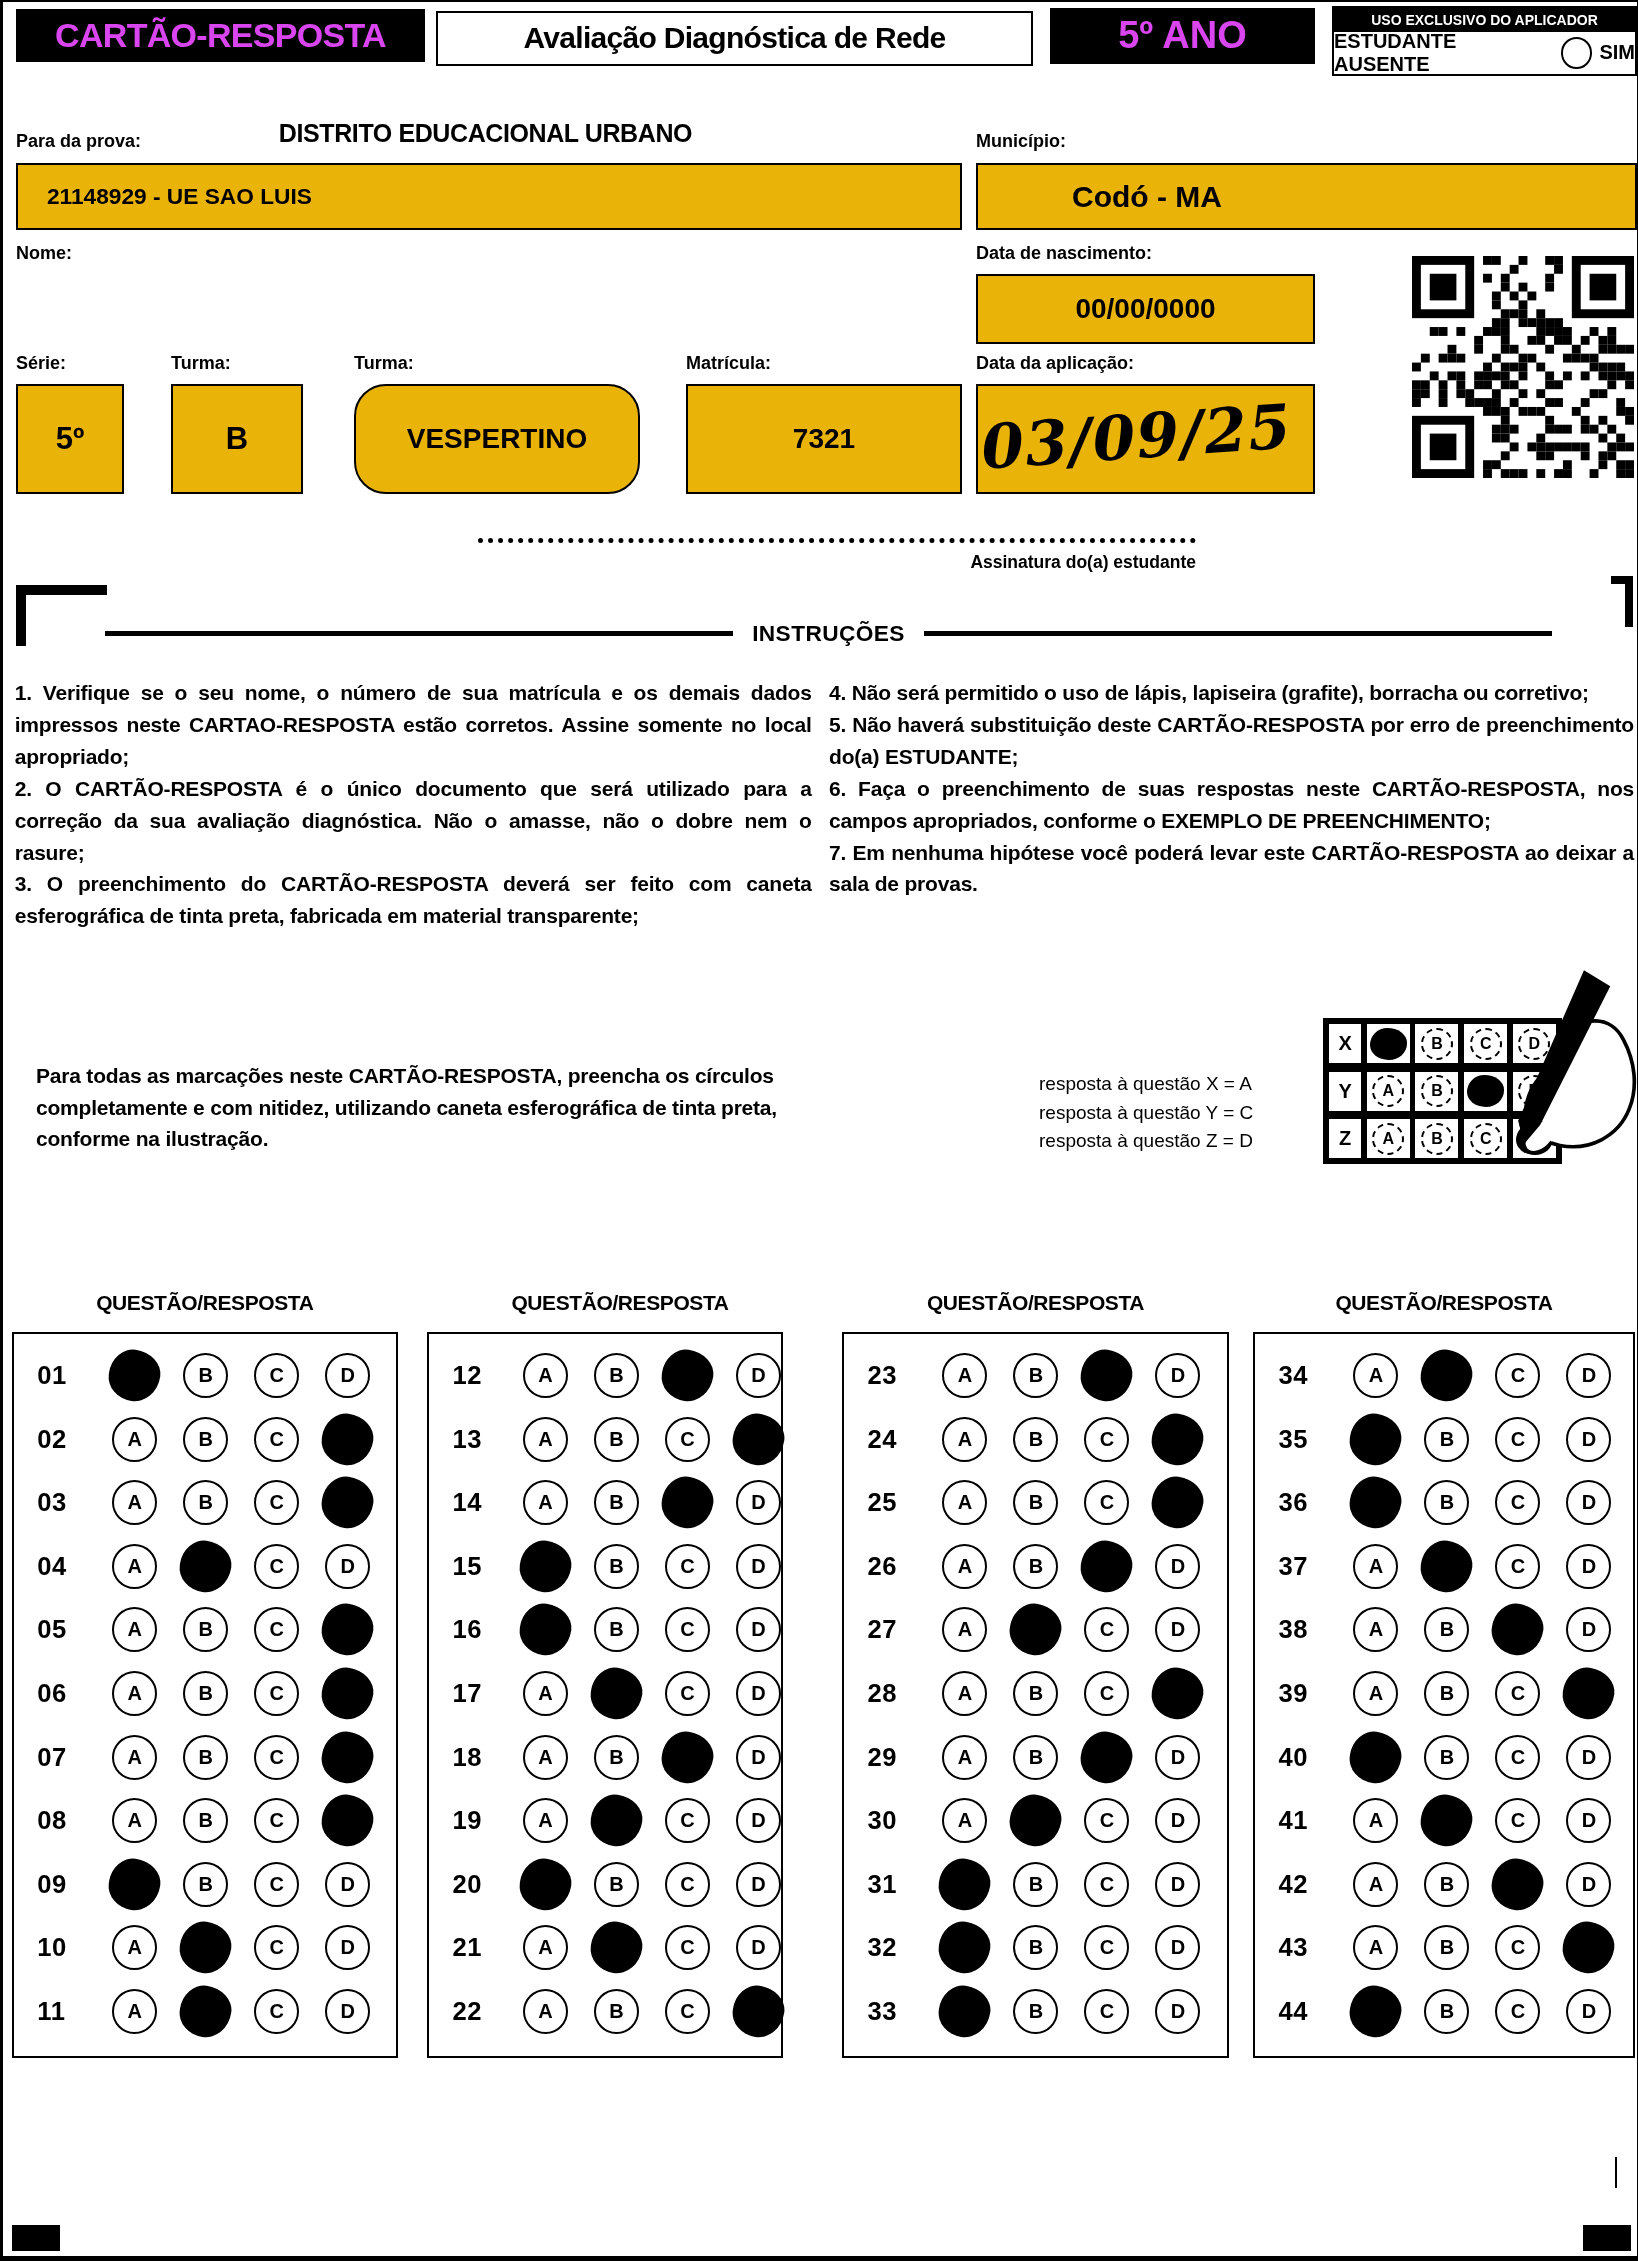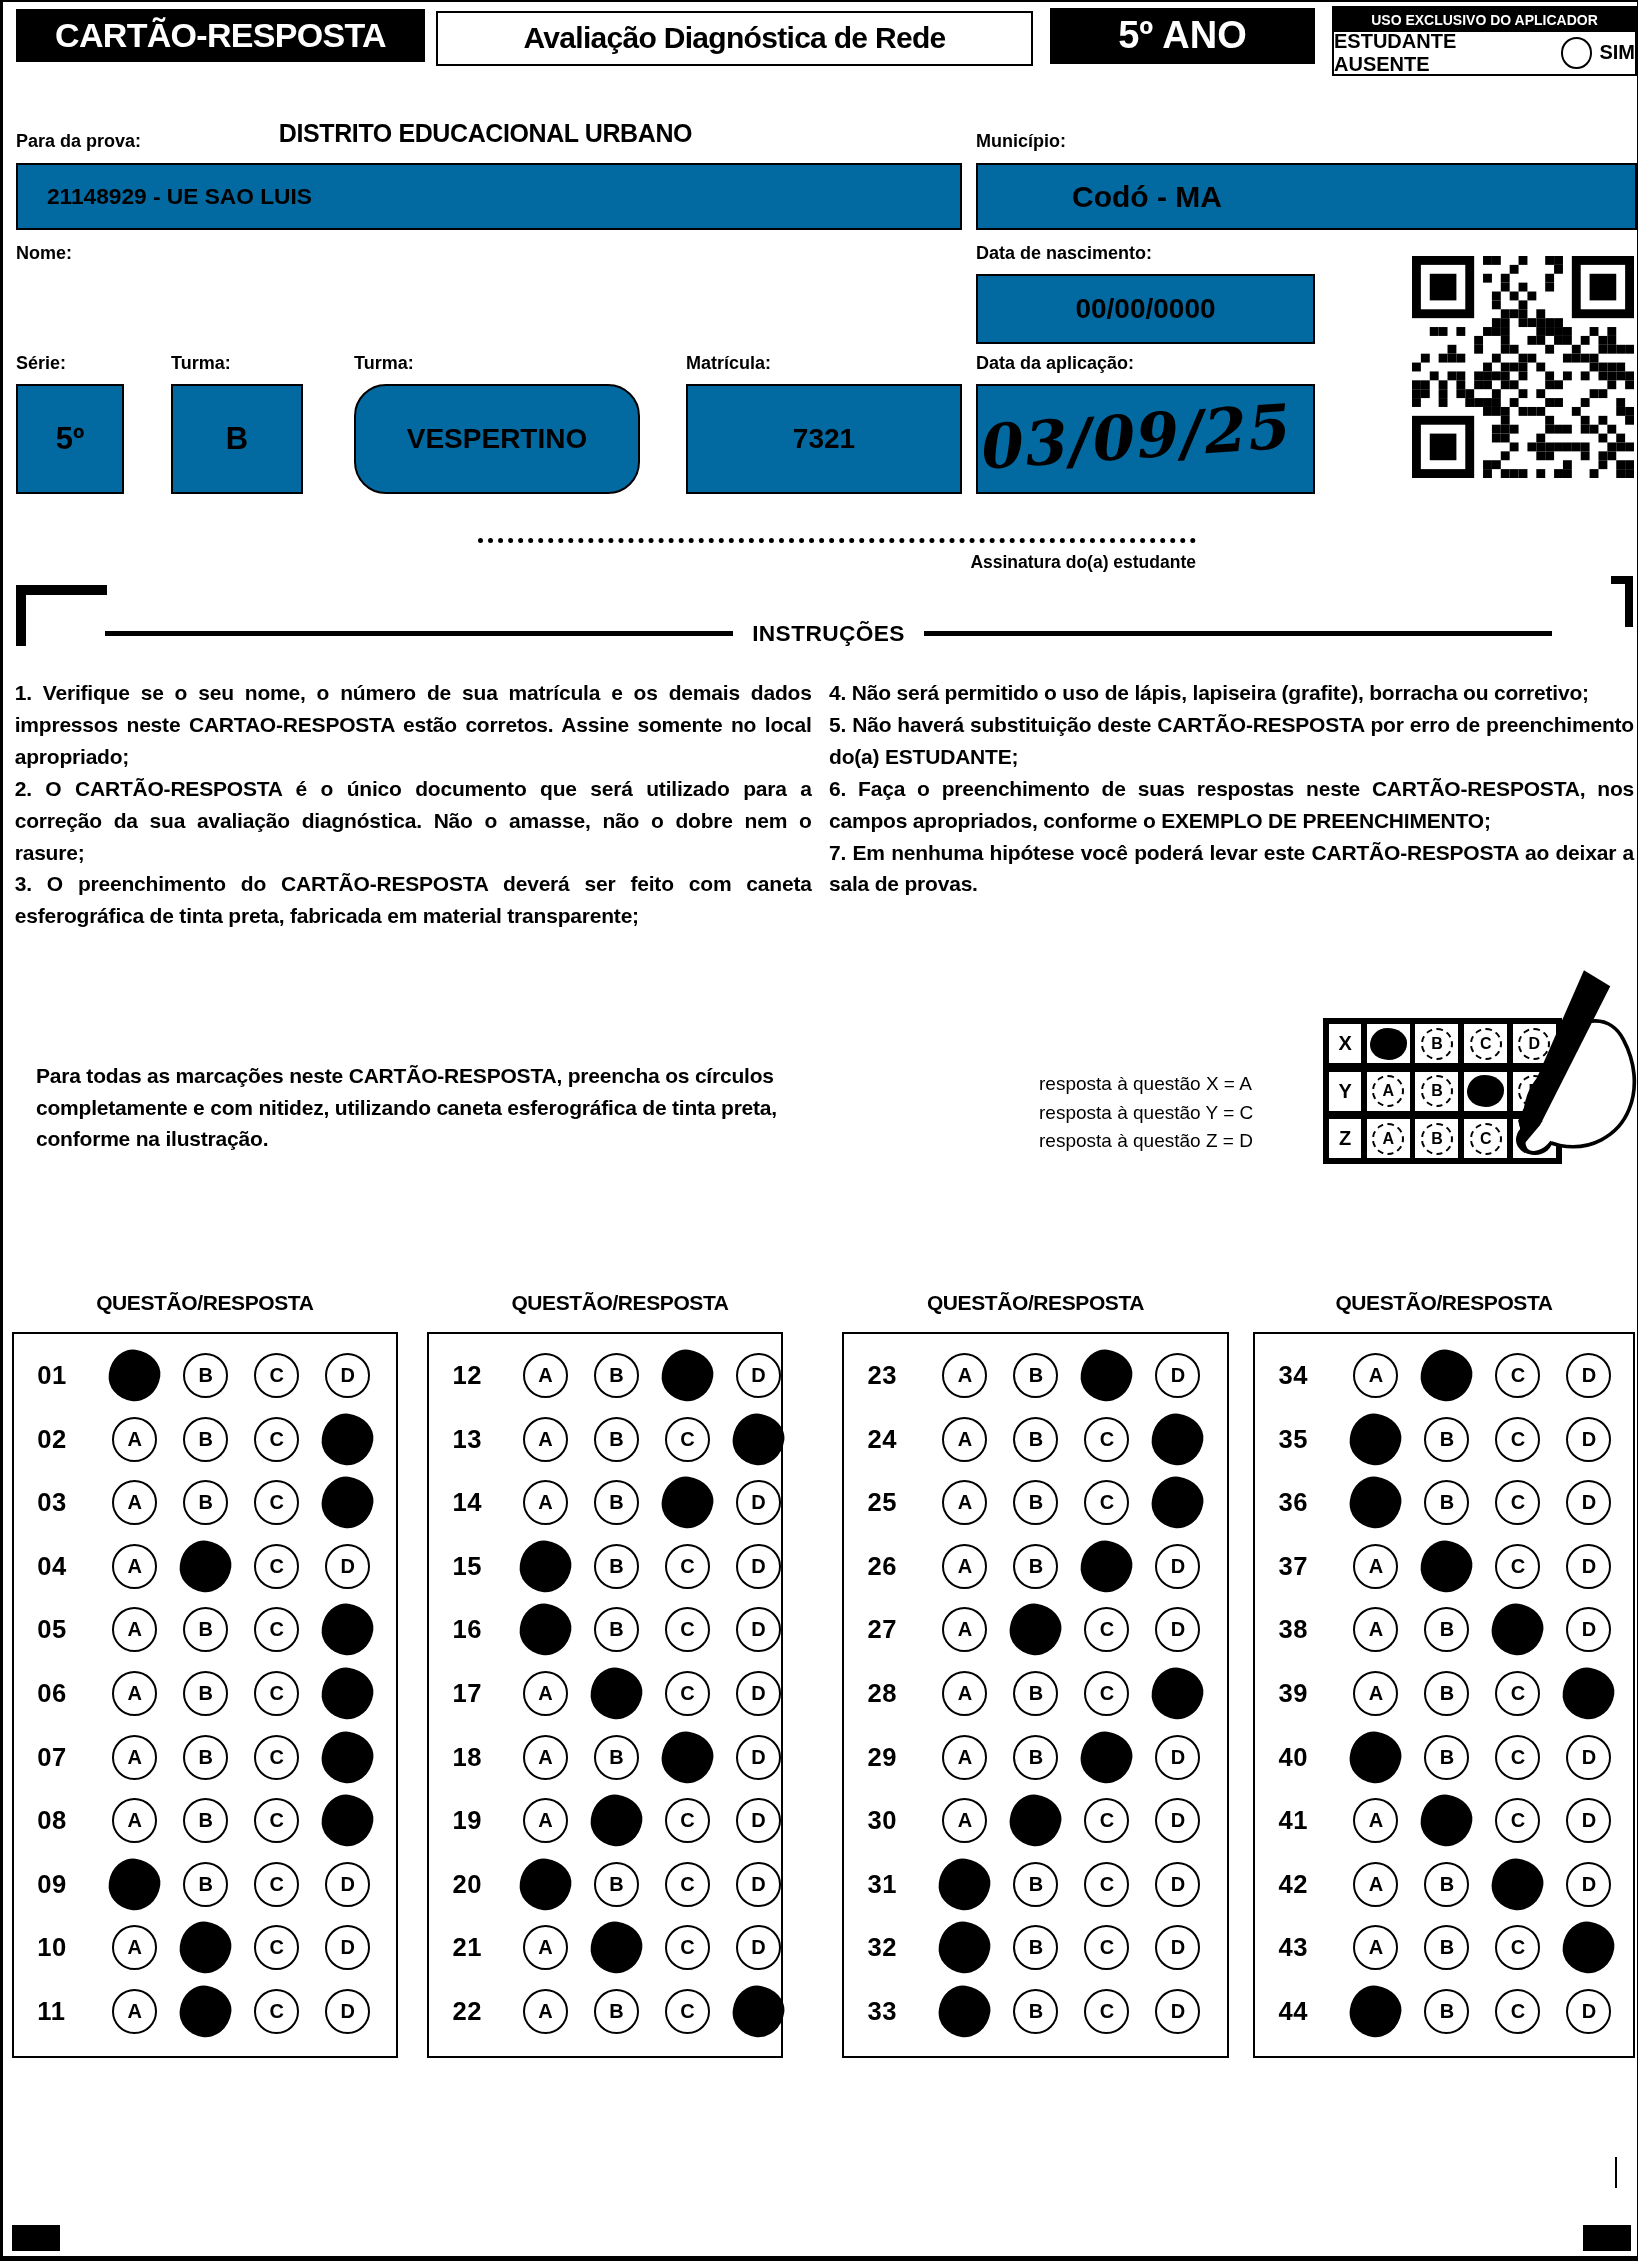--- a/index.html
+++ b/index.html
@@ -3,24 +3,24 @@
 <meta charset="utf-8">
 <style>
   html,body{margin:0;padding:0;background:#fff;}
   .page{
     position:relative;width:1639px;height:2261px;background:#fff;color:#000;
     font-family:"Liberation Sans",sans-serif;box-sizing:border-box;
     border-left:3.7px solid #000;border-right:2.2px solid #000;border-top:2.2px solid #000;border-bottom:5.8px solid #000;
     overflow:hidden;
   }
   .abs{position:absolute;}
-  .blackbox{background:#000;color:#ffffff;display:flex;align-items:center;justify-content:center;font-weight:700;}
+  .blackbox{background:#000;color:#d946ef;display:flex;align-items:center;justify-content:center;font-weight:700;}
   .whitebox{background:#fff;border:2.9px solid #000;display:flex;align-items:center;justify-content:center;font-weight:700;}
   .lbl{font-weight:700;font-size:18px;white-space:nowrap;}
-  .fieldbox{border:2.9px solid #000;background:#0369a1;display:flex;align-items:center;box-sizing:border-box;}
+  .fieldbox{border:2.9px solid #000;background:#eab308;display:flex;align-items:center;box-sizing:border-box;}
   .fieldval{font-weight:700;font-size:22.7px;}
   .center{justify-content:center;}
   .hdr-title{font-size:34px;letter-spacing:-0.7px;}
   .hdr-sub{font-size:30px;letter-spacing:-0.7px;}
   .hdr-grade{font-size:38px;}
   .uso-strip{background:#000;color:#fff;font-weight:700;font-size:14px;display:flex;align-items:center;justify-content:center;height:23.4px;}
   .absent-row{display:flex;align-items:center;justify-content:center;gap:7.3px;height:42px;font-weight:700;font-size:20px;}
   .absent-circle{width:28px;height:28px;border:2.2px solid #000;border-radius:50%;display:inline-block;}
   .district{font-weight:700;font-size:25px;letter-spacing:-0.4px;}
   .handwrite{font-family:"DejaVu Serif",serif;font-style:italic;font-weight:700;font-size:61px;transform:rotate(-4deg);letter-spacing:1.5px;white-space:nowrap;}

